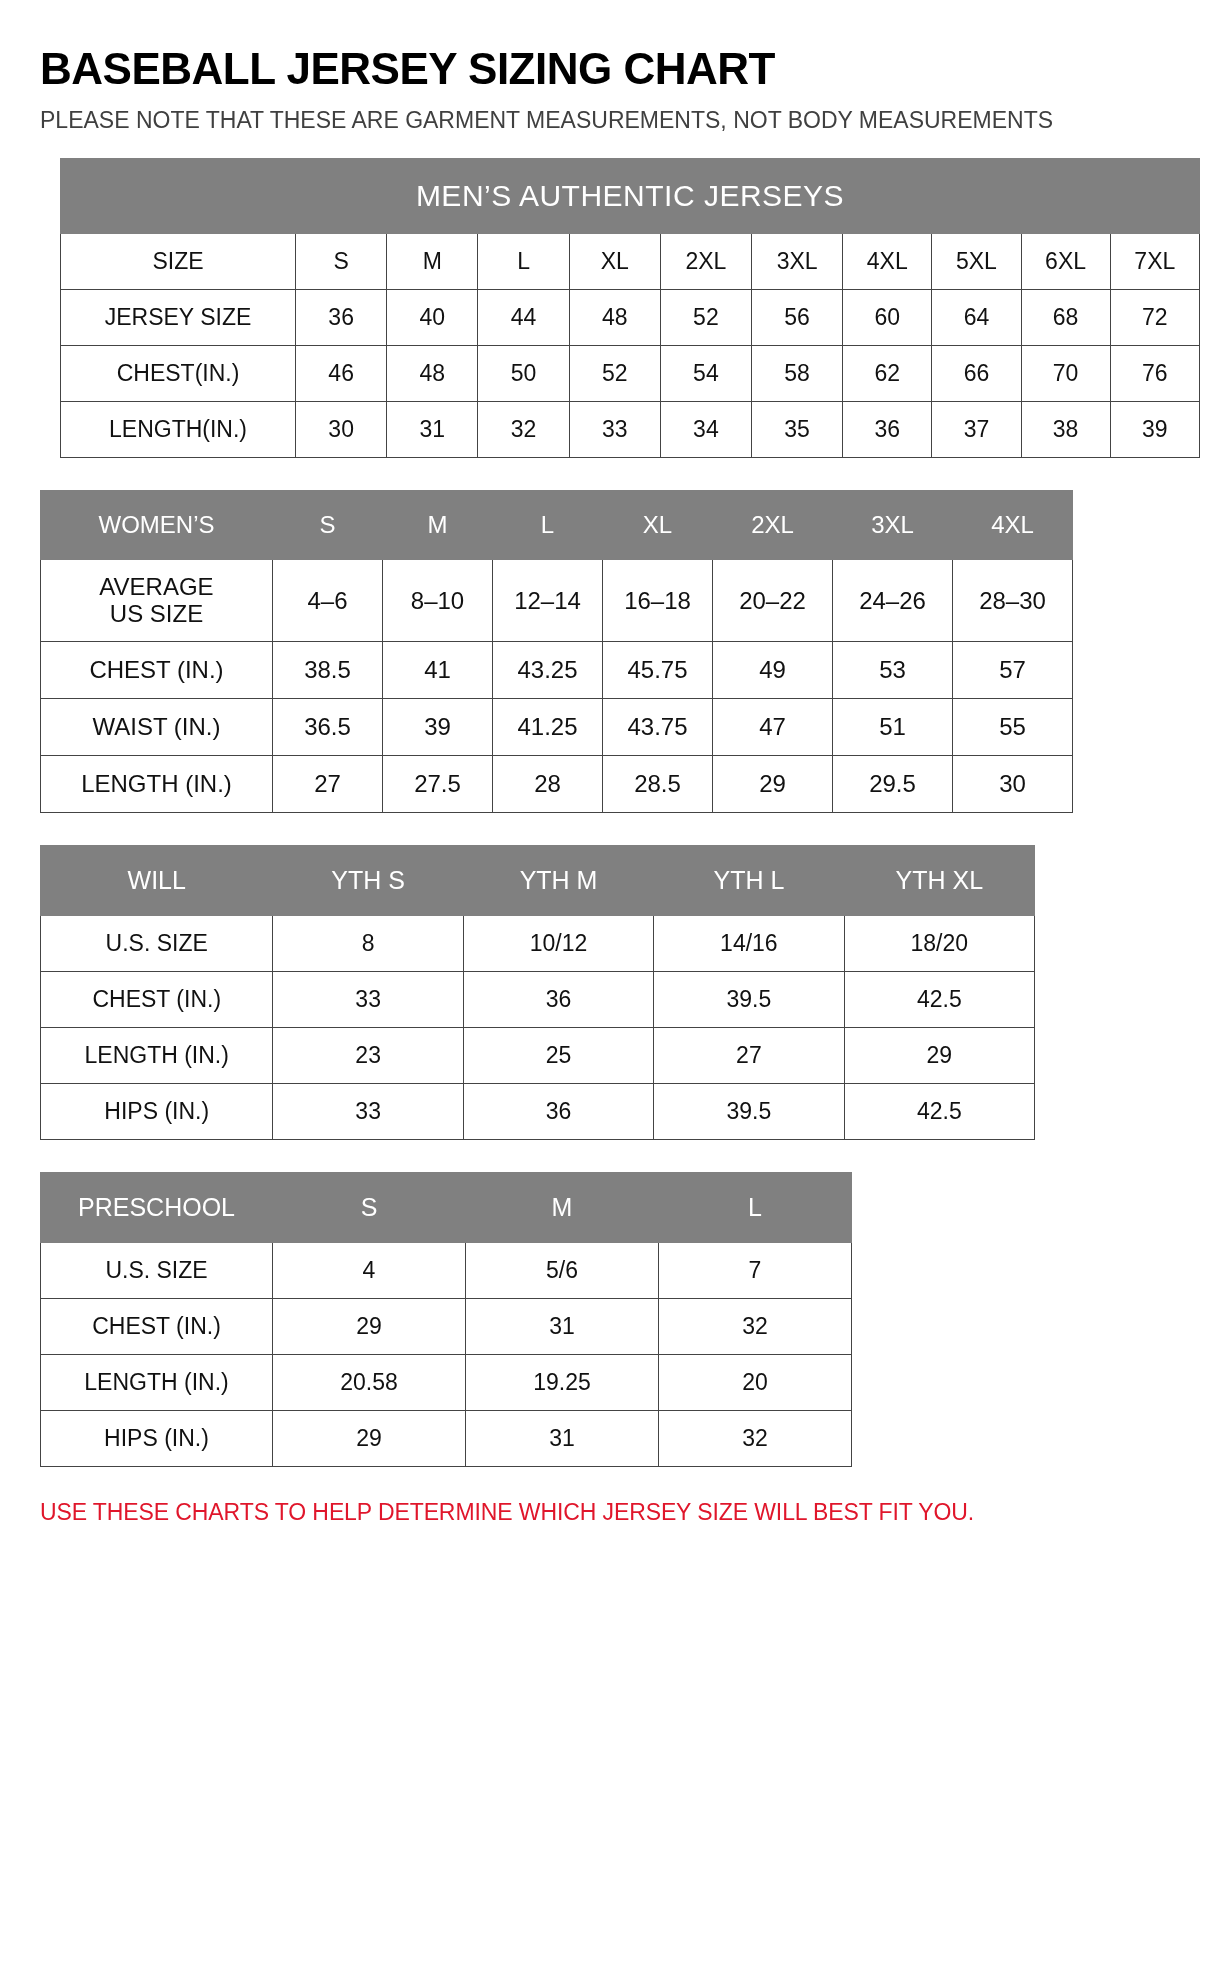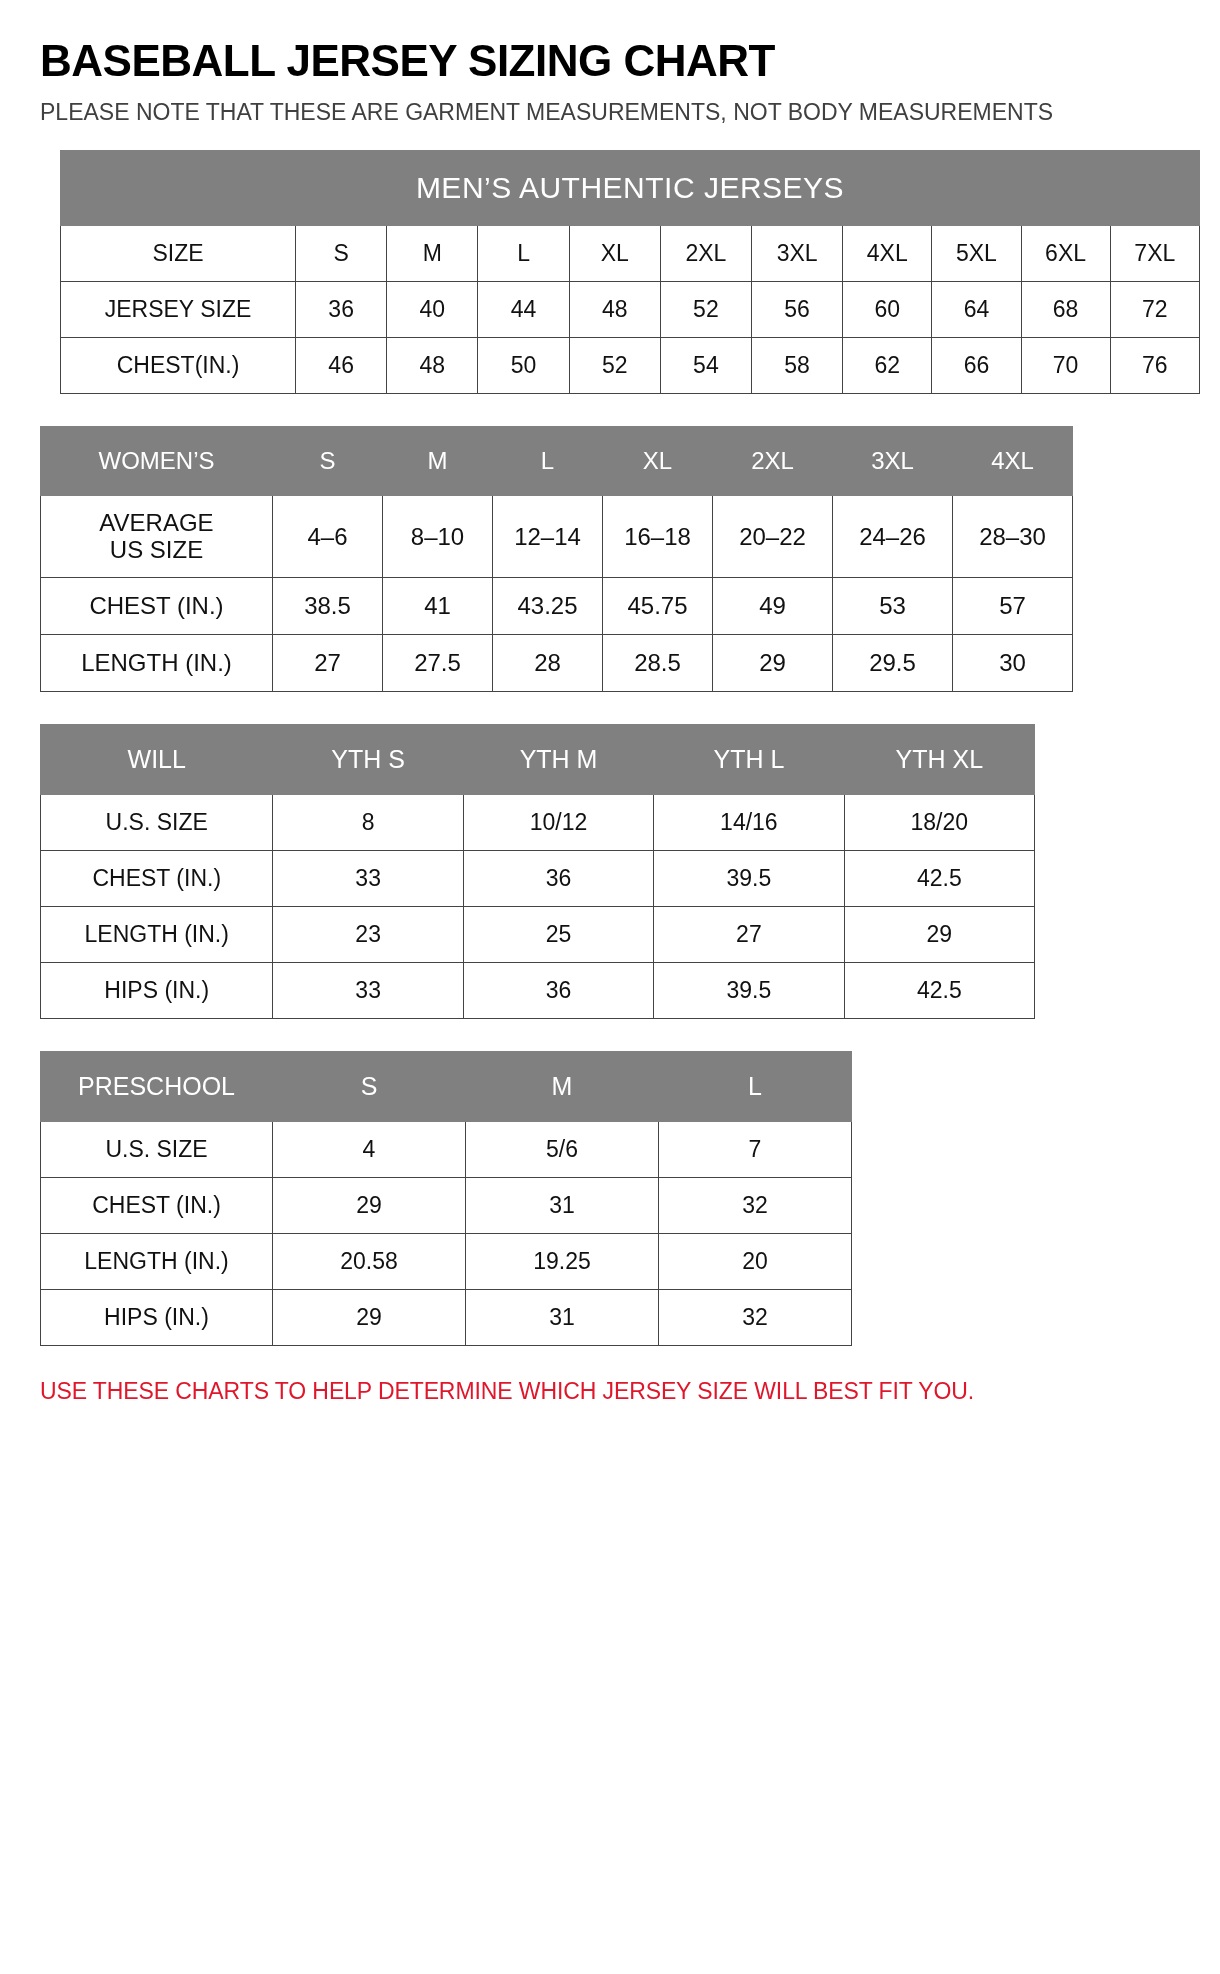--- a/index.html
+++ b/index.html
@@ -10,21 +10,21 @@
   body {
     width: 1220px;
     min-height: 1974px;
     font-family: "Liberation Sans", sans-serif;
     color: #000000;
     -webkit-font-smoothing: antialiased;
   }
   .page {
     width: 1220px;
     box-sizing: border-box;
-    padding: 30px 40px 18px 40px;
+    padding: 38px 40px 18px 40px;
   }
   .main-title {
     font-size: 44px;
     font-weight: bold;
     letter-spacing: -0.5px;
     line-height: 1.05;
     margin: 8px 0 14px 0;
     color: #000;
   }
   .note {
@@ -166,20 +166,33 @@
         <td>48</td>
         <td>50</td>
         <td>52</td>
         <td>54</td>
         <td>58</td>
         <td>62</td>
         <td>66</td>
         <td>70</td>
         <td>76</td>
       </tr>
+      <tr>
+        <td class="rowlabel">LENGTH(IN.)</td>
+        <td>30</td>
+        <td>31</td>
+        <td>32</td>
+        <td>33</td>
+        <td>34</td>
+        <td>35</td>
+        <td>36</td>
+        <td>37</td>
+        <td>38</td>
+        <td>39</td>
+      </tr>
     </tbody>
   </table>
 
   <table class="women-table">
     <colgroup>
       <col class="c-label">
         <col class="c-d">
         <col class="c-d">
         <col class="c-d">
         <col class="c-d">
@@ -215,20 +228,30 @@
         <td class="rowlabel">CHEST (IN.)</td>
         <td>38.5</td>
         <td>41</td>
         <td>43.25</td>
         <td>45.75</td>
         <td>49</td>
         <td>53</td>
         <td>57</td>
       </tr>
       <tr>
+        <td class="rowlabel">WAIST (IN.)</td>
+        <td>36.5</td>
+        <td>39</td>
+        <td>41.25</td>
+        <td>43.75</td>
+        <td>47</td>
+        <td>51</td>
+        <td>55</td>
+      </tr>
+      <tr>
         <td class="rowlabel">LENGTH (IN.)</td>
         <td>27</td>
         <td>27.5</td>
         <td>28</td>
         <td>28.5</td>
         <td>29</td>
         <td>29.5</td>
         <td>30</td>
       </tr>
     </tbody>

